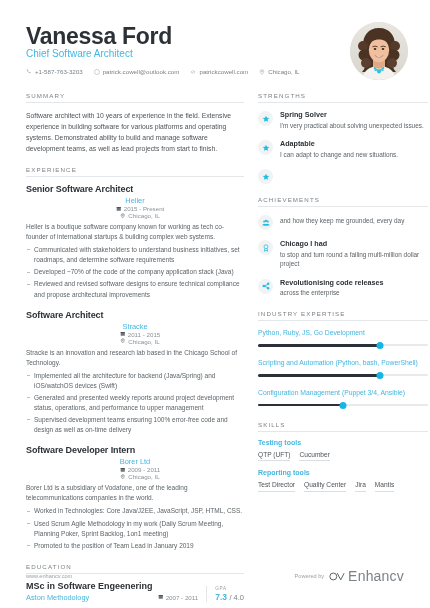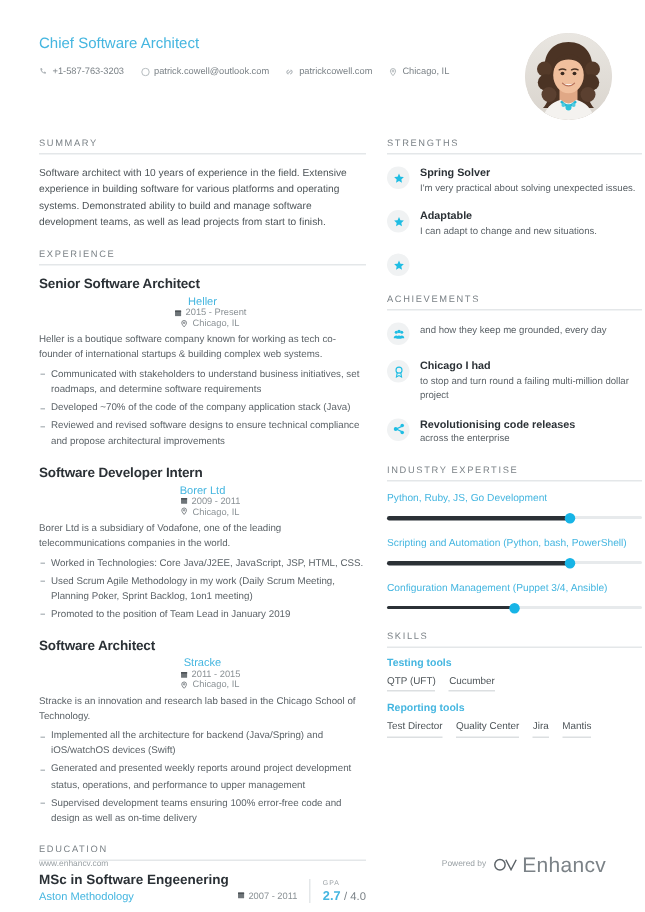--- a/index.html
+++ b/index.html
@@ -130,20 +130,21 @@
   .brand svg { display: block; }
   .brand-name { font-size: 14px; color: #7b8287; letter-spacing: 0.2px; }
 </style>
 </head>
 <body>
 
 <div class="page">
 
   <div class="header">
     <div class="header-left">
+      <div class="name">Vanessa Ford</div>
       <div class="role">Chief Software Architect</div>
       <div class="contacts">
 
         <div class="contact">
           <span class="ci">
             <svg viewBox="0 0 16 16" fill="currentColor">
                 <path d="M3 1.5 5 1l1.3 3-1.4 1c.6 1.6 1.9 3 3.6 3.7l1-1.4 3 1.3-.5 2c-.1.5-.6.8-1.1.7C6.7 10.6 2.9 6.8 2.3 2.6c-.1-.5.2-1 .7-1.1z"></path>
               </svg>
           </span>
           <span>+1-587-763-3203</span>
@@ -268,20 +269,51 @@
           </div>
           <div class="job-desc">Heller is a boutique software company known for working as tech co-founder of international startups &amp; building complex web systems.</div>
           <ul class="bullets">
             <li>Communicated with stakeholders to understand business initiatives, set roadmaps, and determine software requirements</li>
             <li>Developed ~70% of the code of the company application stack (Java)</li>
             <li>Reviewed and revised software designs to ensure technical compliance and propose architectural improvements</li>
           </ul>
         </div>
 
         <div class="job">
+          <div class="job-title">Software Architect</div>
+          <div class="job-meta">
+            <div class="company">Stracke</div>
+            <div class="meta-bit">
+              <span class="ci">
+                <svg viewBox="0 0 16 16" fill="#6f7579">
+                    <rect x="2" y="3" width="12" height="11" rx="1"></rect>
+                    <rect x="2" y="3" width="12" height="3" fill="#4d5357"></rect>
+                  </svg>
+              </span>
+              <span>2011 - 2015</span>
+            </div>
+            <div class="meta-bit">
+              <span class="ci">
+                <svg viewBox="0 0 16 16" fill="none" stroke="#6f7579" stroke-width="1.7">
+                    <path d="M8 14.5s4.6-5 4.6-8a4.6 4.6 0 1 0-9.2 0c0 3 4.6 8 4.6 8z"></path>
+                    <circle cx="8" cy="6.4" r="1.5"></circle>
+                  </svg>
+              </span>
+              <span>Chicago, IL</span>
+            </div>
+          </div>
+          <div class="job-desc">Stracke is an innovation and research lab based in the Chicago School of Technology.</div>
+          <ul class="bullets">
+            <li>Implemented all the architecture for backend (Java/Spring) and iOS/watchOS devices (Swift)</li>
+            <li>Generated and presented weekly reports around project development status, operations, and performance to upper management</li>
+            <li>Supervised development teams ensuring 100% error-free code and design as well as on-time delivery</li>
+          </ul>
+        </div>
+
+        <div class="job">
           <div class="job-title">Software Developer Intern</div>
           <div class="job-meta">
             <div class="company">Borer Ltd</div>
             <div class="meta-bit">
               <span class="ci">
                 <svg viewBox="0 0 16 16" fill="#6f7579">
                     <rect x="2" y="3" width="12" height="11" rx="1"></rect>
                     <rect x="2" y="3" width="12" height="3" fill="#4d5357"></rect>
                   </svg>
               </span>
@@ -295,51 +327,20 @@
                   </svg>
               </span>
               <span>Chicago, IL</span>
             </div>
           </div>
           <div class="job-desc">Borer Ltd is a subsidiary of Vodafone, one of the leading telecommunications companies in the world.</div>
           <ul class="bullets">
             <li>Worked in Technologies: Core Java/J2EE, JavaScript, JSP, HTML, CSS.</li>
             <li>Used Scrum Agile Methodology in my work (Daily Scrum Meeting, Planning Poker, Sprint Backlog, 1on1 meeting)</li>
             <li>Promoted to the position of Team Lead in January 2019</li>
-          </ul>
-        </div>
-
-        <div class="job">
-          <div class="job-title">Software Architect</div>
-          <div class="job-meta">
-            <div class="company">Stracke</div>
-            <div class="meta-bit">
-              <span class="ci">
-                <svg viewBox="0 0 16 16" fill="#6f7579">
-                    <rect x="2" y="3" width="12" height="11" rx="1"></rect>
-                    <rect x="2" y="3" width="12" height="3" fill="#4d5357"></rect>
-                  </svg>
-              </span>
-              <span>2011 - 2015</span>
-            </div>
-            <div class="meta-bit">
-              <span class="ci">
-                <svg viewBox="0 0 16 16" fill="none" stroke="#6f7579" stroke-width="1.7">
-                    <path d="M8 14.5s4.6-5 4.6-8a4.6 4.6 0 1 0-9.2 0c0 3 4.6 8 4.6 8z"></path>
-                    <circle cx="8" cy="6.4" r="1.5"></circle>
-                  </svg>
-              </span>
-              <span>Chicago, IL</span>
-            </div>
-          </div>
-          <div class="job-desc">Stracke is an innovation and research lab based in the Chicago School of Technology.</div>
-          <ul class="bullets">
-            <li>Implemented all the architecture for backend (Java/Spring) and iOS/watchOS devices (Swift)</li>
-            <li>Generated and presented weekly reports around project development status, operations, and performance to upper management</li>
-            <li>Supervised development teams ensuring 100% error-free code and design as well as on-time delivery</li>
           </ul>
         </div>
       </div>
 
       <div class="sec">
         <div class="sec-title">EDUCATION</div>
         <div class="edu-row">
           <div class="edu-main">
             <div class="edu-deg">MSc in Software Engeenering</div>
             <div class="edu-sub">
@@ -351,21 +352,21 @@
                       <rect x="2" y="3" width="12" height="3" fill="#4d5357"></rect>
                     </svg>
                 </span>
                 <span>2007 - 2011</span>
               </div>
             </div>
           </div>
           <div class="gpa-box">
             <div class="gpa-label">GPA</div>
             <div class="gpa-val">
-              <span>2.7</span>
+              <span>7.3</span>
               <span class="of">/ 4.0</span>
             </div>
           </div>
         </div>
       </div>
 
       <div class="sec">
         <div class="sec-title">LANGUAGES</div>
         <div class="lang-grid">
           <div class="lang">

